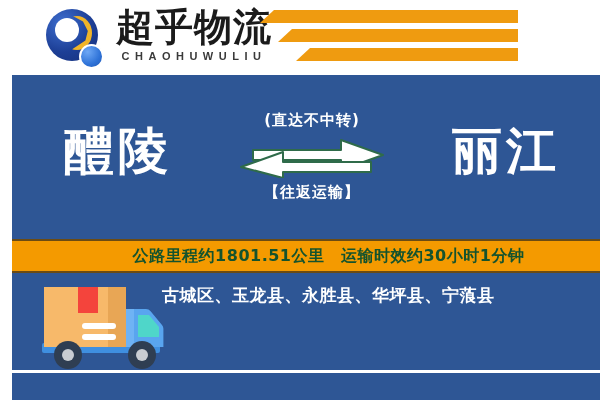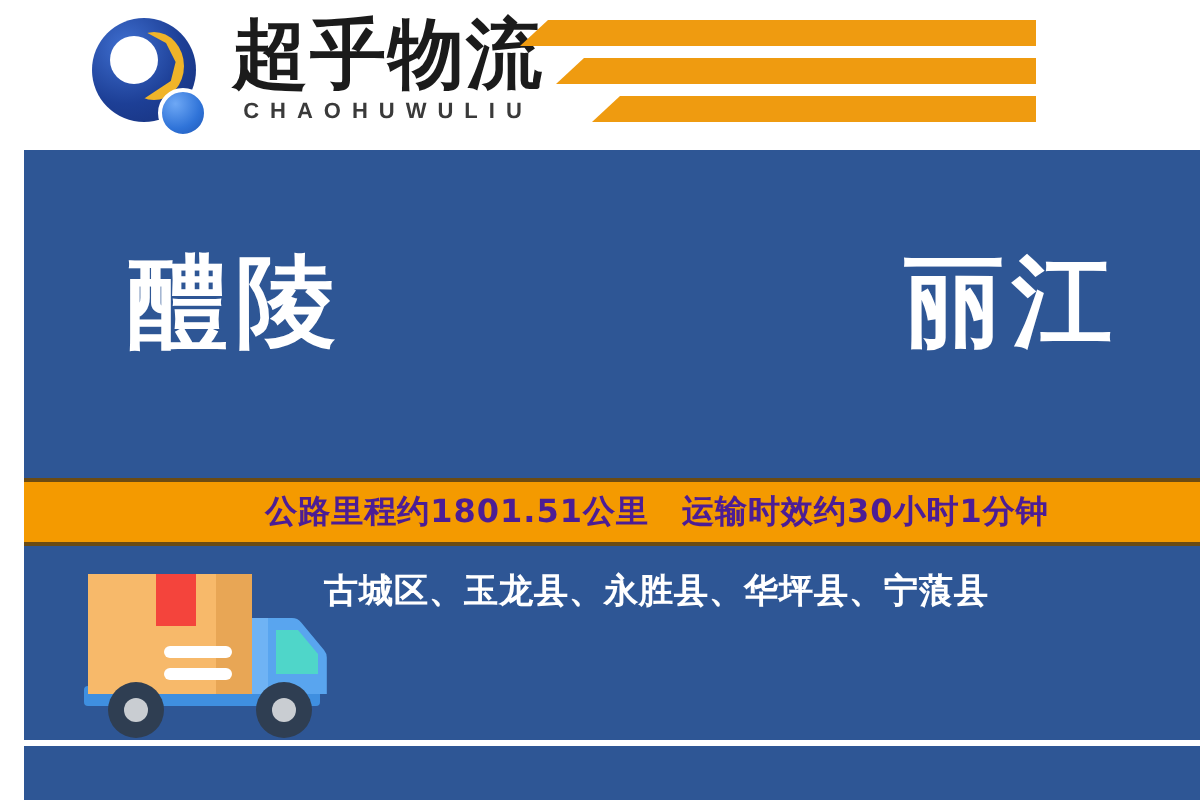--- a/index.html
+++ b/index.html
@@ -111,21 +111,21 @@
   
   .banner{
     position:absolute;left:0;top:164px;width:600px;height:30px;
     background:#f49a00;
     border-top:2px solid #6b4b13;
     border-bottom:2px solid #6b4b13;
     display:flex;align-items:center;justify-content:center;
   }
   .banner-text{
     font-family:"DejaVu Sans","Liberation Sans",sans-serif;
-    font-size:16px;font-weight:bold;color:#4c1d95;white-space:nowrap;
+    font-size:16px;font-weight:bold;color:#14532d;white-space:nowrap;
     letter-spacing:0.5px;
     margin-left:33px;
   }
 
   
   .coverage{
     position:absolute;left:150px;top:205px;width:400px;height:30px;
     display:flex;align-items:center;
   }
   .coverage-text{
@@ -174,20 +174,34 @@
     </div>
 
   </div>
 
   <div class="panel">
 
     <div class="route">
 
       <div class="city city-from">醴陵</div>
 
+      <div class="mid">
+        <div class="mid-top">(直达不中转)</div>
+
+        <div class="arrow-box">
+          <svg width="150" height="42" viewBox="0 0 150 42" xmlns="http://www.w3.org/2000/svg">
+
+            <polygon points="16,14 104,14 104,4 146,19 104,34 104,24 16,24" fill="#ffffff" stroke="#2f6b4a" stroke-width="2" stroke-linejoin="round"></polygon>
+
+            <polygon points="134,26 46,26 46,16 4,31 46,42 46,36 134,36" fill="#ffffff" stroke="#2f6b4a" stroke-width="2" stroke-linejoin="round"></polygon>
+          </svg>
+        </div>
+
+        <div class="mid-bot">【往返运输】</div>
+      </div>
 
       <div class="city city-to">丽江</div>
     </div>
 
     <div class="banner">
       <span class="banner-text">公路里程约1801.51公里　运输时效约30小时1分钟</span>
     </div>
 
     <div class="coverage">
       <span class="coverage-text">古城区、玉龙县、永胜县、华坪县、宁蒗县</span>

